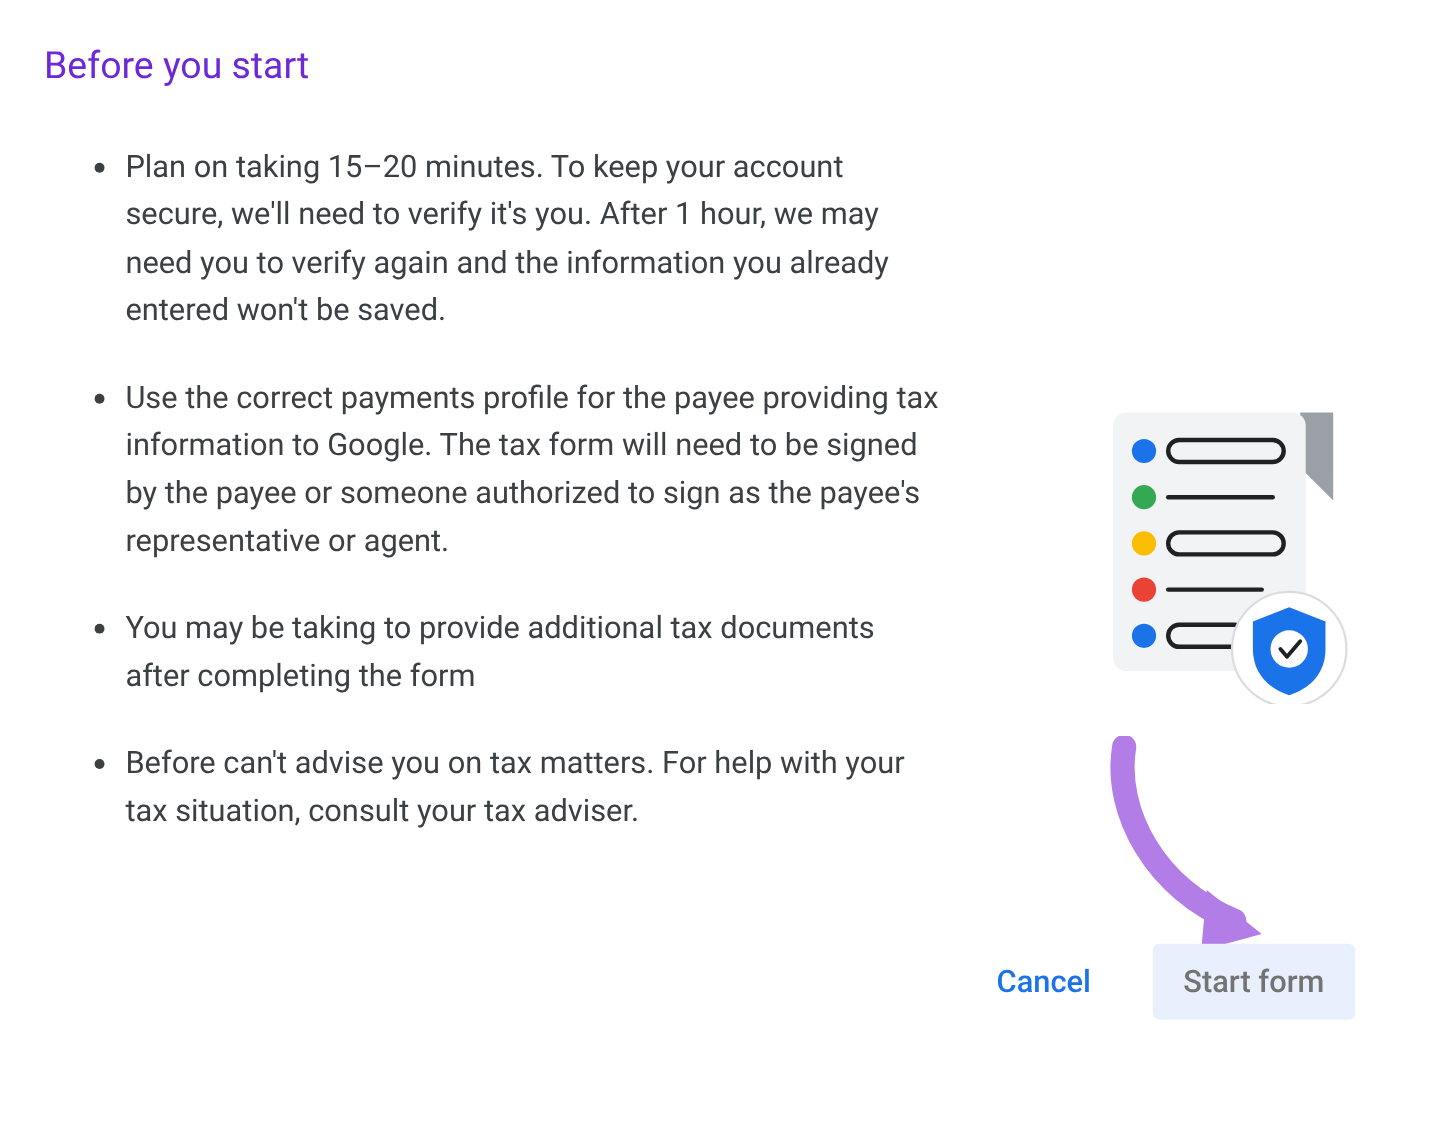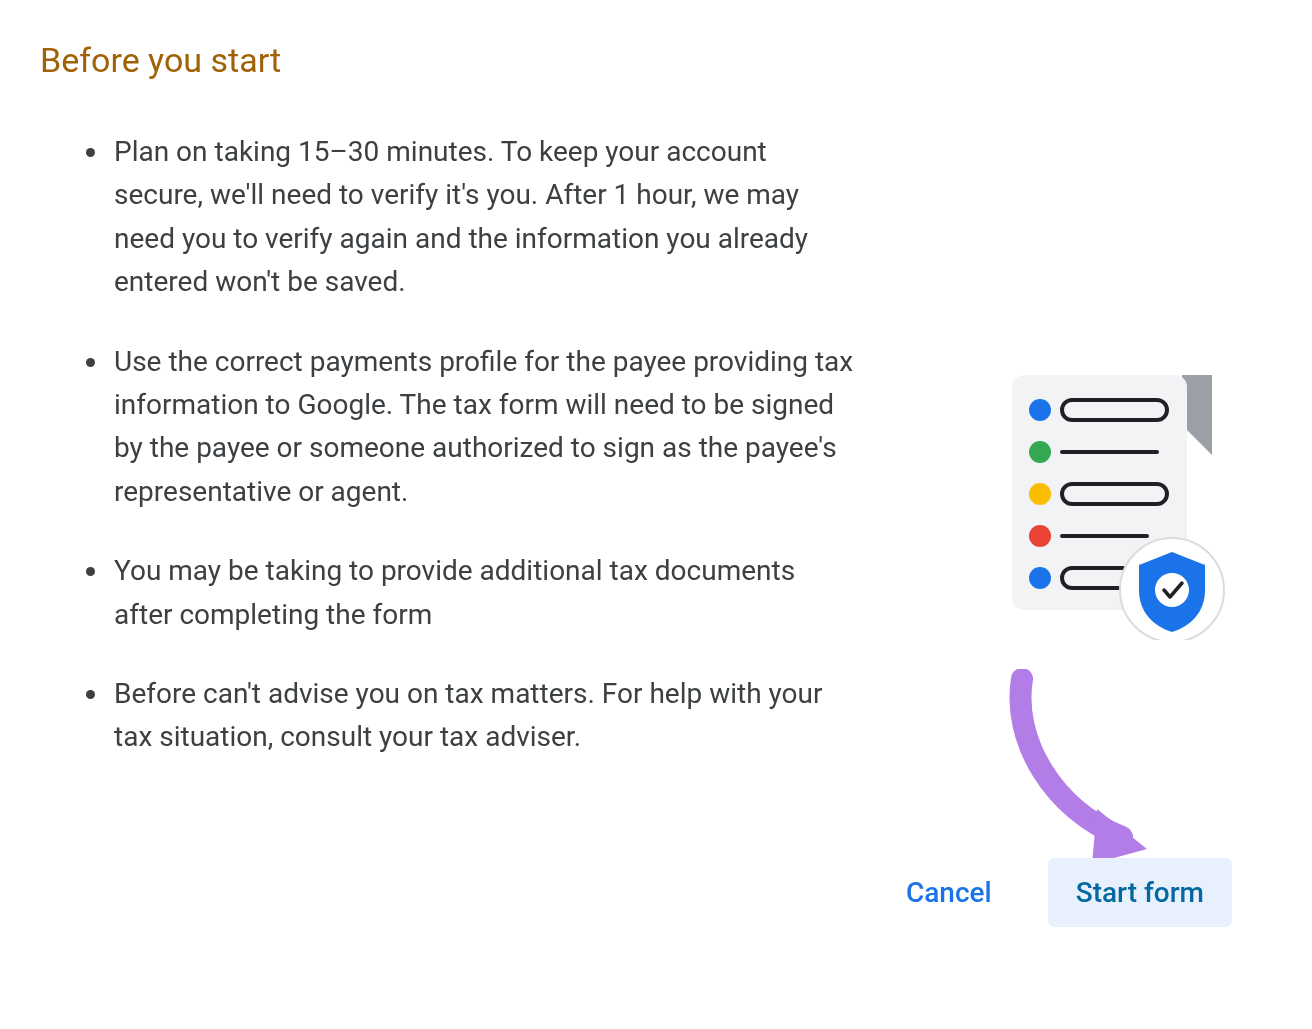--- a/index.html
+++ b/index.html
@@ -16,21 +16,21 @@
       padding: 40px;
     }
     .dialog {
       width: 100%;
       height: 100%;
       position: relative;
     }
     .heading {
       font-size: 34px;
       font-weight: 400;
-      color: #a16207;
+      color: #6d28d9;
       margin-bottom: 50px;
     }
     .content-wrap {
       display: flex;
       gap: 30px;
     }
     .bullet-list {
       list-style: disc;
       padding-left: 70px;
       max-width: 820px;
@@ -64,41 +64,41 @@
       border-radius: 6px;
       border: none;
       cursor: pointer;
       background: transparent;
       font-family: inherit;
     }
     .btn-cancel {
       color: #1a73e8;
     }
     .btn-primary {
-      color: #0369a1;
+      color: #737373;
       background: #e8f0fe;
     }
     .arrow-annotation {
       position: absolute;
       right: 100px;
       bottom: 120px;
       width: 180px;
       height: 200px;
       pointer-events: none;
     }
   </style>
 </head>
 <body>
 
 <div class="dialog">
   <h1 class="heading">Before you start</h1>
 
   <div class="content-wrap">
     <ul class="bullet-list">
-      <li>Plan on taking 15–30 minutes. To keep your account secure, we'll need to verify it's you. After 1 hour, we may need you to verify again and the information you already entered won't be saved.</li>
+      <li>Plan on taking 15–20 minutes. To keep your account secure, we'll need to verify it's you. After 1 hour, we may need you to verify again and the information you already entered won't be saved.</li>
       <li>Use the correct payments profile for the payee providing tax information to Google. The tax form will need to be signed by the payee or someone authorized to sign as the payee's representative or agent.</li>
       <li>You may be taking to provide additional tax documents after completing the form</li>
       <li>Before can't advise you on tax matters. For help with your tax situation, consult your tax adviser.</li>
     </ul>
   </div>
 
   <div class="illustration">
     <svg width="250" height="300" viewBox="0 0 250 300">
 
       <path d="M 190 35 L 220 35 L 220 115 L 190 85 Z" fill="#9aa0a6"></path>

